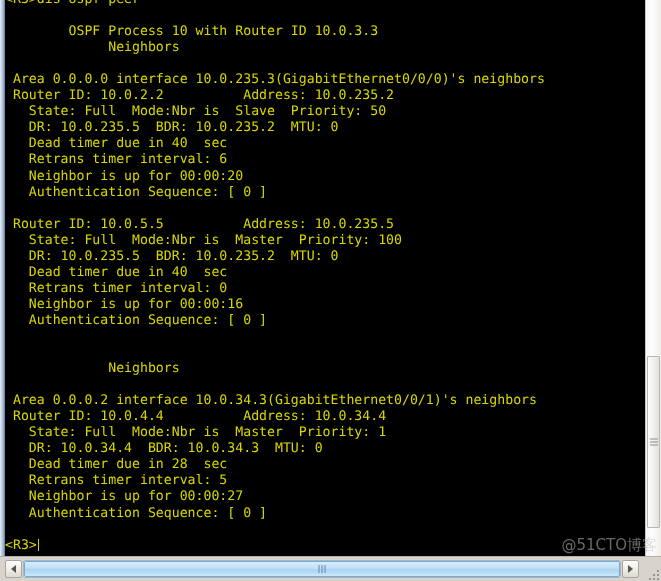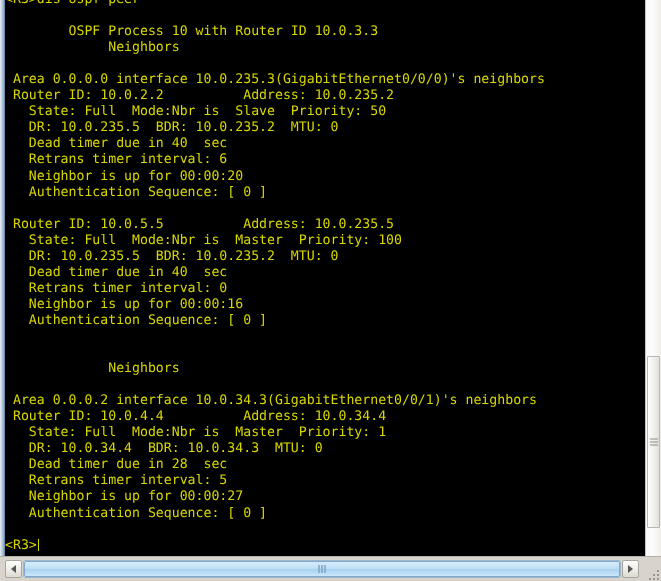--- a/index.html
+++ b/index.html
@@ -243,20 +243,21 @@
         <i></i>
           <i></i>
           <i></i>
       </div>
     </div>
     <div class="vscroll-down">
       <div class="arrow-down"></div>
     </div>
   </div>
 
+  <div class="watermark">@51CTO博客</div>
 
   <div class="bottom-bar">
     <div class="hscroll">
       <div class="hs-btn">
         <div class="arrow-left"></div>
       </div>
       <div class="hs-track">
         <div class="hs-thumb" style="width: 100%;">
           <div class="hs-grip">
             <i></i>

